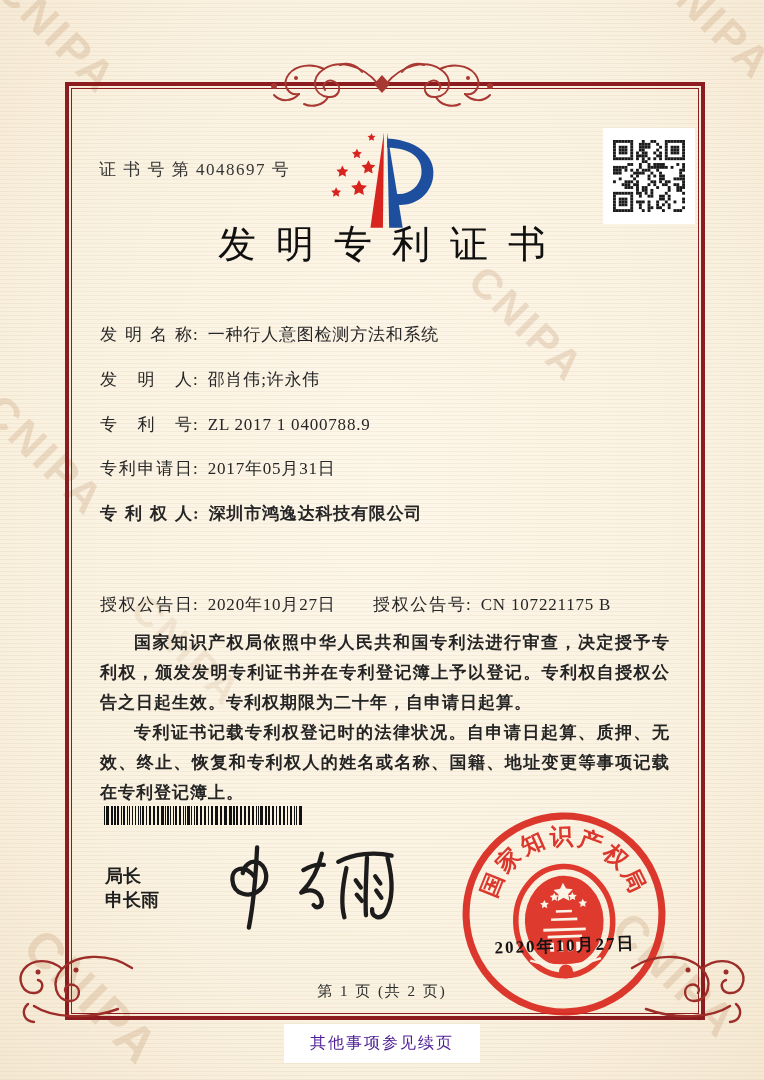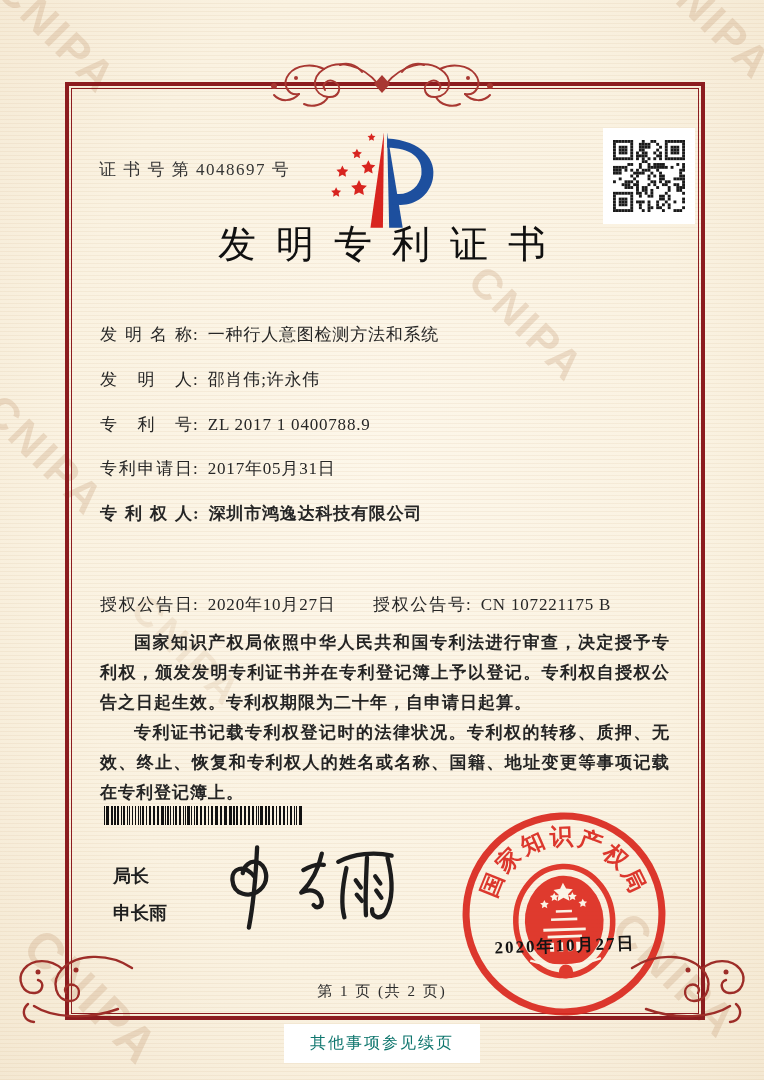--- a/index.html
+++ b/index.html
@@ -21,30 +21,30 @@
   .title{position:absolute;left:0;top:219px;width:100%;text-align:center;font-size:38px;font-weight:400;
          letter-spacing:20px;text-indent:20px;color:#101010;z-index:3;}
   .row{position:absolute;left:100px;width:575px;font-size:17px;line-height:25px;z-index:3;}
   .lbl{display:inline-block;width:92px;text-align:justify;text-align-last:justify;vertical-align:top;}
   .colon{display:inline-block;margin:0 10px 0 1px;vertical-align:top;}
   .val{display:inline-block;vertical-align:top;max-width:452px;letter-spacing:0.8px;}
   .grant2{position:absolute;left:273px;top:0;}
   .body-text{position:absolute;left:100px;top:628px;width:570px;z-index:3;}
   .body-text p{margin:0;font-size:17px;line-height:30px;letter-spacing:1px;text-align:justify;text-indent:2em;color:#242424;font-weight:bold;}
   .barcode{position:absolute;left:104px;top:806px;z-index:3;}
-  .director{position:absolute;left:113px;top:864px;z-index:3;font-family:Liberation Serif, serif;}
+  .director{position:absolute;left:105px;top:864px;z-index:3;font-family:Liberation Serif, serif;}
   .director div{font-size:18px;font-weight:600;color:#1f1f1f;}
-  .director div + div{margin-top:13px;}
+  .director div + div{}
   .signature{position:absolute;left:215px;top:840px;z-index:4;}
   .seal-wrap{position:absolute;left:458px;top:808px;width:212px;height:212px;transform:rotate(-2deg);z-index:5;}
   .seal-date{position:absolute;left:6px;top:126px;width:200px;text-align:center;font-size:17px;font-weight:700;
              letter-spacing:2px;color:#141414;z-index:6;}
   .page-num{position:absolute;left:0;top:982px;width:100%;text-align:center;font-size:15px;letter-spacing:2px;color:#2c2c2c;z-index:3;}
   .note{position:absolute;left:50%;top:1024px;transform:translateX(-50%);background:#ffffff;
-        padding:9px 26px;font-size:16px;letter-spacing:2px;color:#0f766e;z-index:6;white-space:nowrap;}
+        padding:9px 26px;font-size:16px;letter-spacing:2px;color:#4c1d95;z-index:6;white-space:nowrap;}
   .ornament-top{position:absolute;left:266px;top:54px;z-index:4;}
   .flourish{position:absolute;z-index:6;}
   .flourish.left{left:14px;top:946px;}
   .flourish.right{left:620px;top:946px;transform:scaleX(-1);}
 </style>
 </head>
 <body>
 
 <div class="page">
 
@@ -426,21 +426,21 @@
   </div>
   <div class="row" style="top:592px;">
     <span class="lbl">授权公告日</span><span class="colon">:</span><span class="val">2020年10月27日</span>
     <span class="grant2">
       <span class="lbl">授权公告号</span><span class="colon">:</span><span class="val">CN 107221175 B</span>
     </span>
   </div>
 
   <div class="body-text">
     <p>国家知识产权局依照中华人民共和国专利法进行审查，决定授予专利权，颁发发明专利证书并在专利登记簿上予以登记。专利权自授权公告之日起生效。专利权期限为二十年，自申请日起算。</p>
-    <p>专利证书记载专利权登记时的法律状况。专利权的转移、质押、无效、终止、恢复和专利权人的姓名或名称、国籍、地址变更等事项记载在专利登记簿上。</p>
+    <p>专利证书记载专利权登记时的法律状况。自申请日起算、质押、无效、终止、恢复和专利权人的姓名或名称、国籍、地址变更等事项记载在专利登记簿上。</p>
   </div>
 
   <svg class="barcode" id="barcode" width="202" height="19" viewBox="0 0 202 19">
       <rect x="0" y="0" width="1" height="19" fill="#111"></rect>
       <rect x="2" y="0" width="3" height="19" fill="#111"></rect>
       <rect x="7" y="0" width="2" height="19" fill="#111"></rect>
       <rect x="10" y="0" width="2" height="19" fill="#111"></rect>
       <rect x="13" y="0" width="2" height="19" fill="#111"></rect>
       <rect x="17" y="0" width="1" height="19" fill="#111"></rect>
       <rect x="19" y="0" width="2" height="19" fill="#111"></rect>

